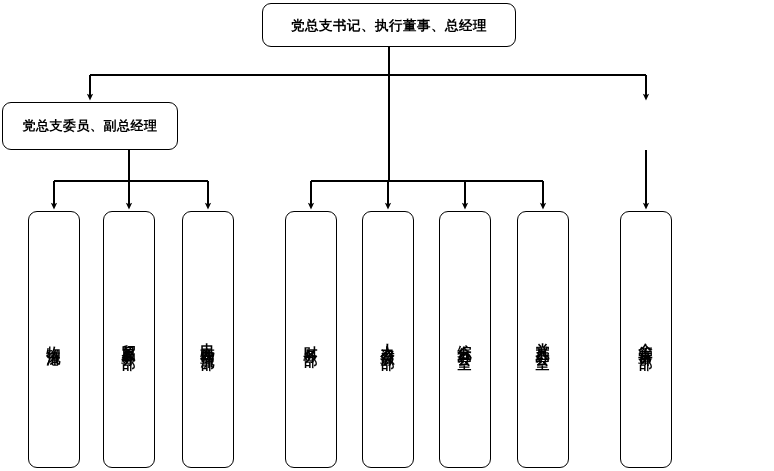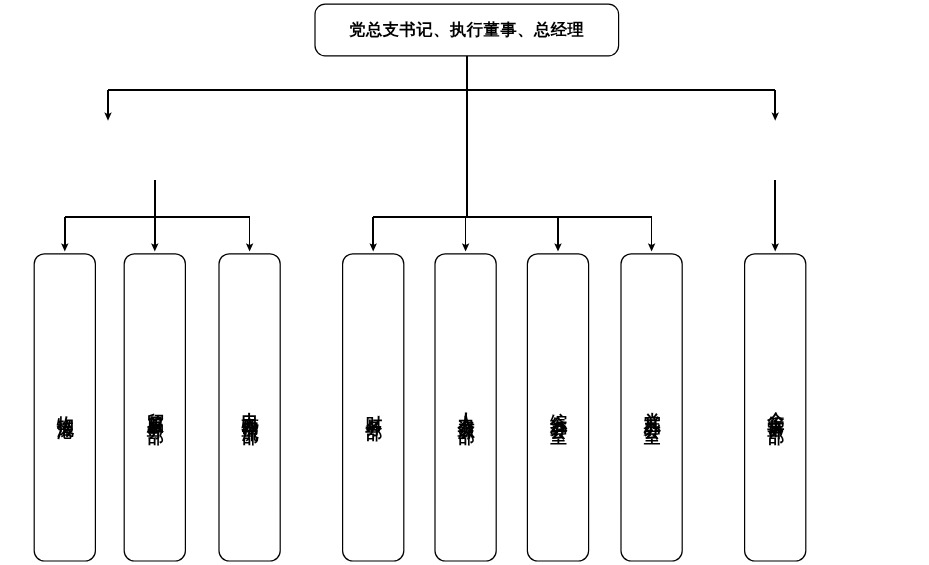--- a/index.html
+++ b/index.html
@@ -97,20 +97,23 @@
       <path d="M543,181 L543,206" marker-end="url(#arrowhead)"></path>
 
       <path d="M646,150 L646,206" marker-end="url(#arrowhead)"></path>
     </g>
   </svg>
 
   <div class="node round-wide lvl1" style="left: 262px; top: 3px; width: 254px; height: 44px; border-color: rgb(0, 0, 0); background: rgb(255, 255, 255); color: rgb(0, 0, 0);">
     <span class="node-label">党总支书记、执行董事、总经理</span>
   </div>
 
+  <div class="node round-wide lvl2" style="left: 2px; top: 102px; width: 176px; height: 48px; border-color: rgb(0, 0, 0); background: rgb(255, 255, 255); color: rgb(0, 0, 0);">
+    <span class="node-label">党总支委员、副总经理</span>
+  </div>
 
   <div class="node round-tall leaf" style="left: 28px; top: 211px; width: 52px; height: 257px; border-color: rgb(0, 0, 0); background: rgb(255, 255, 255); color: rgb(0, 0, 0);">
     <span class="node-label">物流港</span>
   </div>
   <div class="node round-tall leaf" style="left: 103px; top: 211px; width: 52px; height: 257px; border-color: rgb(0, 0, 0); background: rgb(255, 255, 255); color: rgb(0, 0, 0);">
     <span class="node-label">贸易服务部</span>
   </div>
   <div class="node round-tall leaf" style="left: 182px; top: 211px; width: 52px; height: 257px; border-color: rgb(0, 0, 0); background: rgb(255, 255, 255); color: rgb(0, 0, 0);">
     <span class="node-label">电商物流部</span>
   </div>

